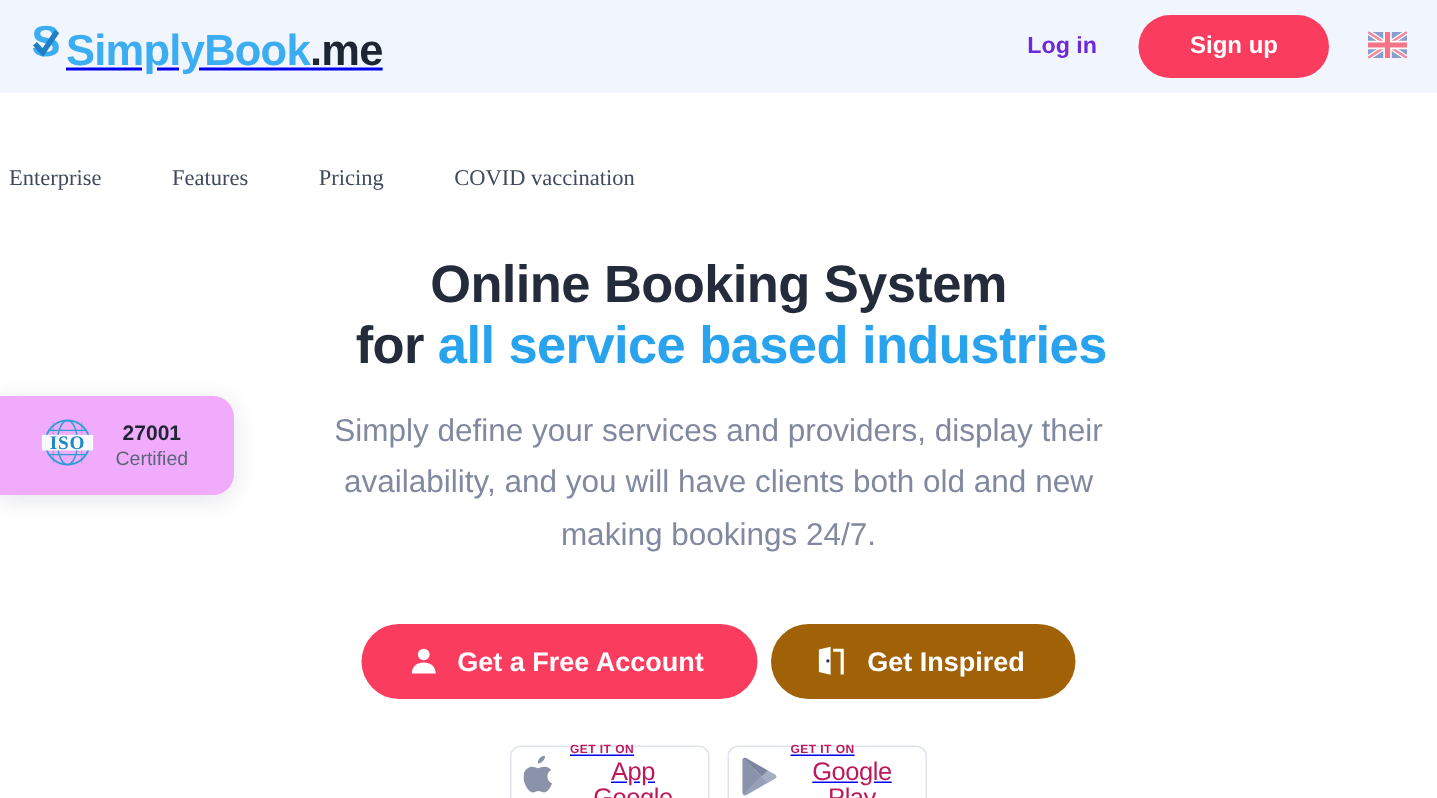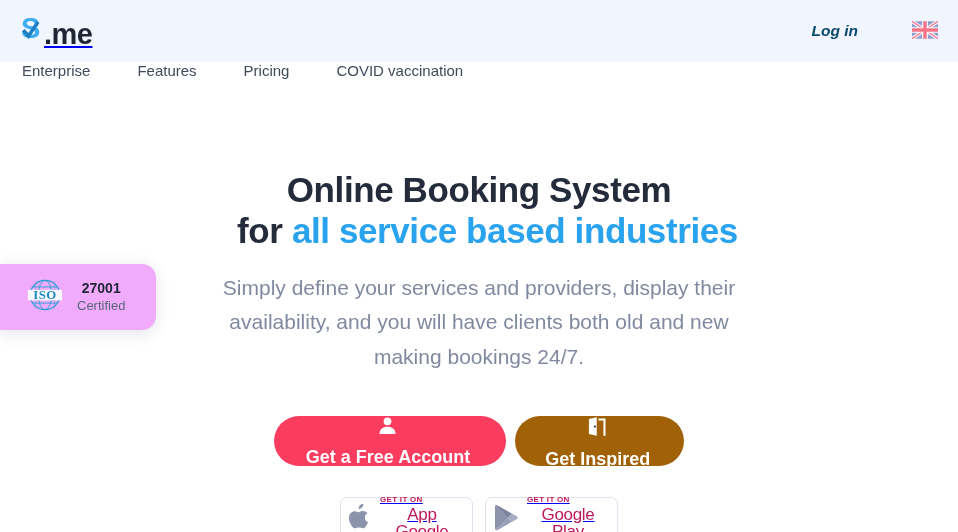--- a/index.html
+++ b/index.html
@@ -51,26 +51,25 @@
   .topbar-right {
     margin-left: auto;
     display: flex;
     align-items: center;
     gap: 0;
   }
 
   .login-link {
     font-size: 15.5px;
     font-weight: 700;
-    color: #0c4a6e;
+    color: #6d28d9;
     text-decoration: none;
     margin-right: 28px;
     cursor: pointer;
     white-space: nowrap;
-    font-style: italic;
   }
 
   .signup-btn {
     background: #fa3c5f;
     color: #ffffff;
     border: none;
     border-radius: 24px;
     font-family: "Liberation Sans", sans-serif;
     font-size: 16px;
     font-weight: 700;
@@ -90,23 +89,24 @@
     cursor: pointer;
     display: flex;
     align-items: center;
   }
 
   
   .navbar {
     height: 66px;
     background: #ffffff;
     display: flex;
-    align-items: flex-start;
-    padding: 0 22px;
+    align-items: flex-end;
+    padding: 0 6px;
     gap: 0;
+    font-family: Liberation Serif, serif;
   }
   .nav-item {
     font-size: 15px;
     color: #3f4a5c;
     text-decoration: none;
     margin-right: 47px;
     cursor: pointer;
     white-space: nowrap;
   }
   .nav-item:last-child { margin-right: 0; }
@@ -181,21 +181,20 @@
     font-family: "Liberation Sans", sans-serif;
     font-size: 18px;
     font-weight: 700;
     color: #ffffff;
     height: 50px;
     display: inline-flex;
     align-items: center;
     gap: 13px;
     cursor: pointer;
     line-height: 1;
-    flex-direction: column;
   }
   .cta-primary {
     background: #fa3c5f;
     padding: 0 36px 0 32px;
   }
   .cta-secondary {
     background: #a16207;
     padding: 0 34px 0 30px;
   }
   .cta-icon { display: flex; align-items: center; flex: none; }
@@ -245,25 +244,27 @@
 
 <div class="topbar">
 
   <a class="logo" href="#">
     <span class="logo-s-wrap">
       <svg width="22" height="28" viewBox="0 0 22 28" aria-hidden="true">
         <text x="-1" y="22" font-family="'Liberation Sans', sans-serif" font-size="29" font-weight="700" fill="#3dadf2">S</text>
         <path d="M2.5 15.5 L6.5 20 L15 7.5" stroke="#1f7fc4" stroke-width="3.6" fill="none" stroke-linecap="square" stroke-linejoin="miter"></path>
       </svg>
     </span>
+    <span class="logo-blue">SimplyBook</span>
       <span class="logo-dark">.me</span>
   </a>
 
   <div class="topbar-right">
     <a class="login-link" href="#">Log in</a>
+    <button class="signup-btn">Sign up</button>
     <button class="flag-btn">
       <span>
         <svg width="26" height="18" viewBox="0 0 60 40" aria-hidden="true">
           <rect width="60" height="40" fill="#8c9ccd"></rect>
           <path d="M0,0 L60,40 M60,0 L0,40" stroke="#ffffff" stroke-width="8"></path>
           <path d="M0,0 L60,40 M60,0 L0,40" stroke="#f08a9c" stroke-width="4"></path>
           <path d="M30,0 V40 M0,20 H60" stroke="#ffffff" stroke-width="13"></path>
           <path d="M30,0 V40 M0,20 H60" stroke="#f47487" stroke-width="8"></path>
         </svg>
       </span>

